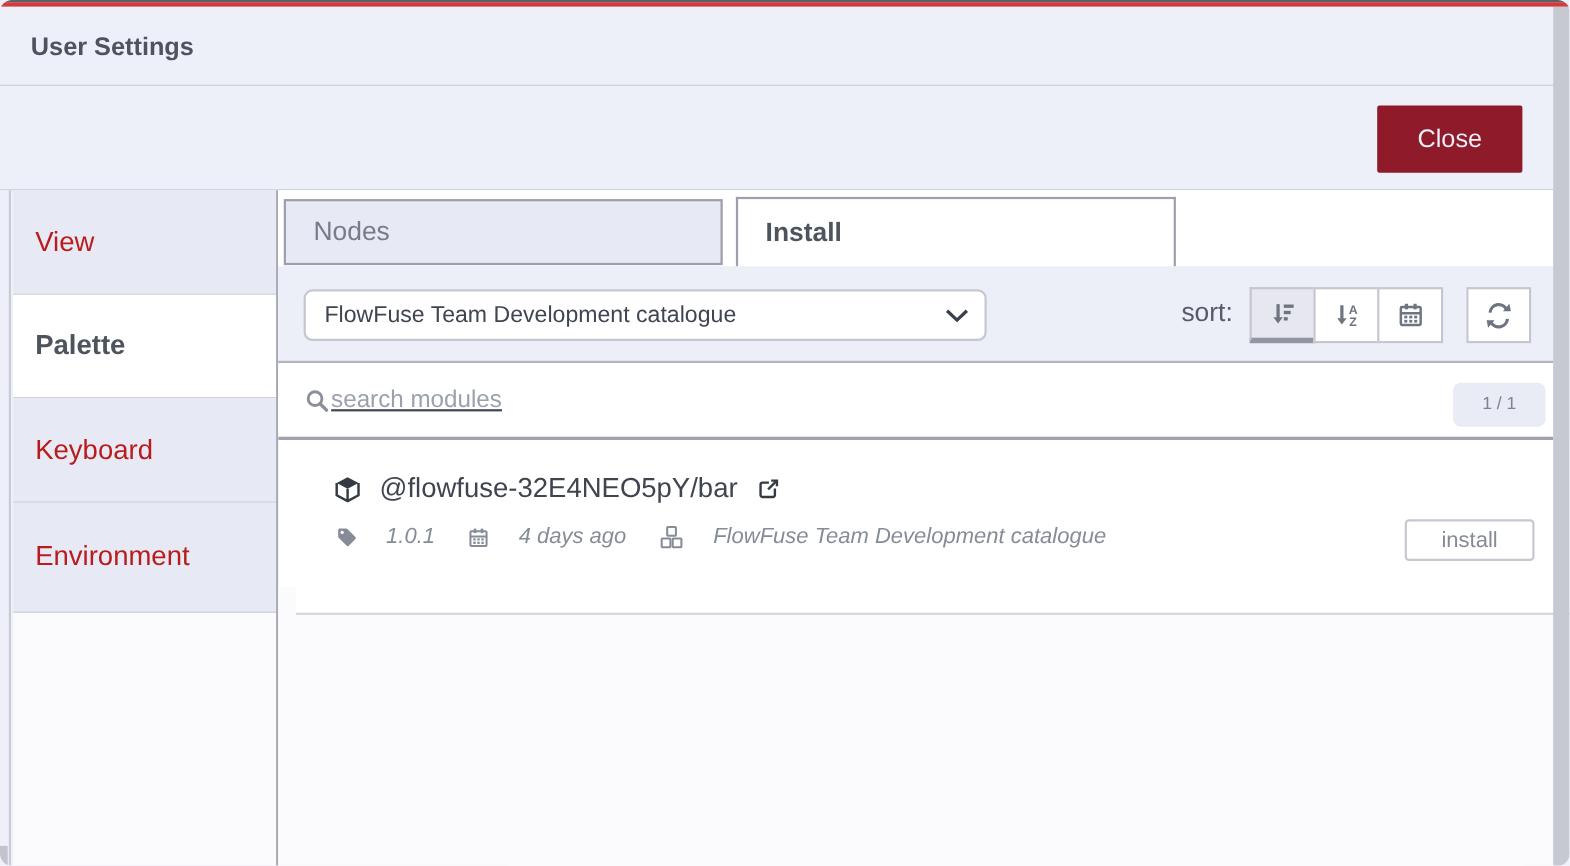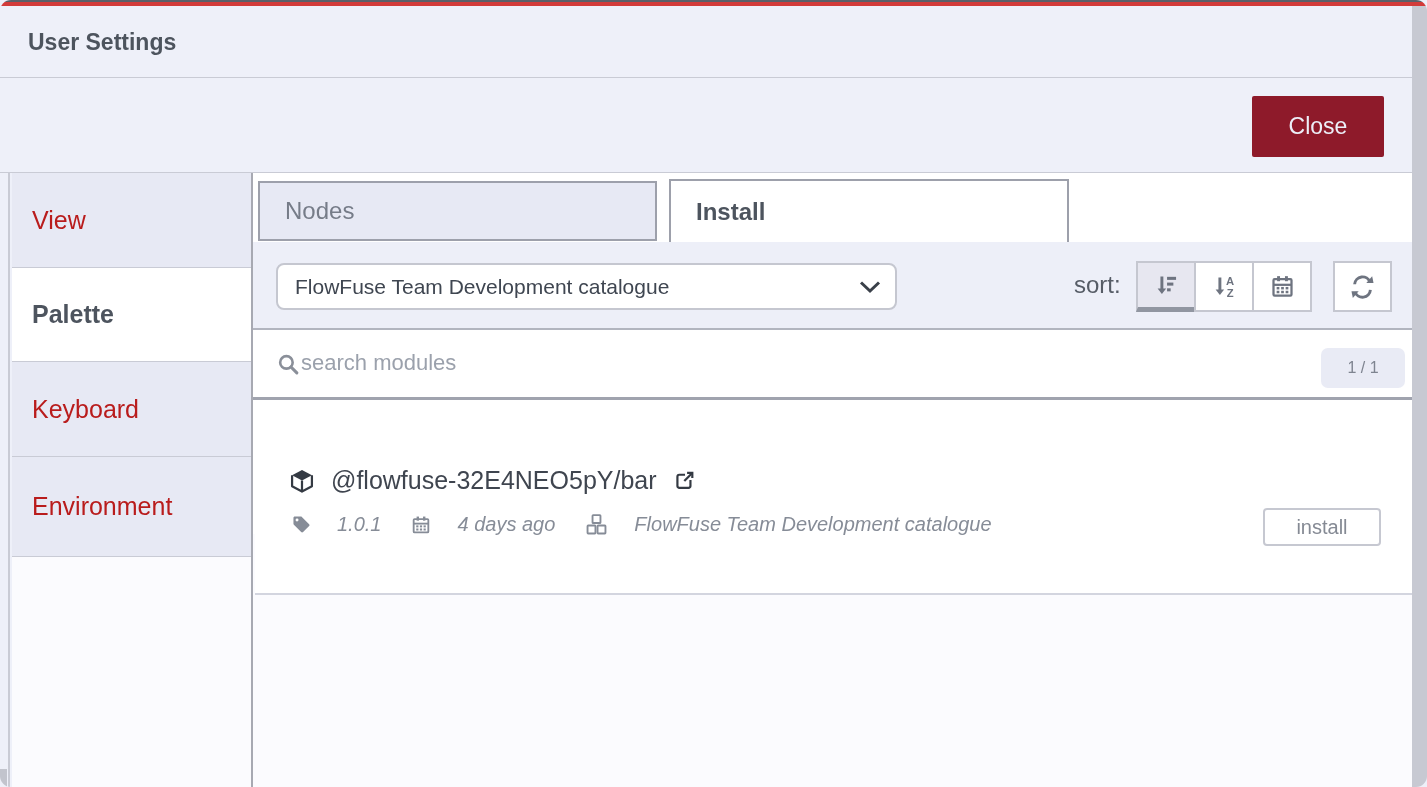--- a/index.html
+++ b/index.html
@@ -63,27 +63,27 @@
               display:flex; align-items:center; justify-content:center; cursor:pointer; }
   .btn-group .tool-btn + .tool-btn { margin-left:-2px; }
   .tool-btn.sel { background:#e7e7f0; border-bottom:5px solid #9196a1; }
   .refresh-btn { position:absolute; left:1080px; top:19px; width:59px; height:51px; background:#ffffff;
                  border:2px solid #c5c7d0; display:flex; align-items:center; justify-content:center; cursor:pointer; }
 
   .searchrow { position:absolute; left:0; top:157px; width:1159px; height:70px; background:#ffffff;
                border-bottom:3px solid #a0a3ae; }
   .search-icon { position:absolute; left:23px; top:22px; }
   .search-input { position:absolute; left:48px; top:8px; width:960px; height:50px; border:none; outline:none;
-                  font-size:22px; color:#3f4651; background:transparent; font-family:"Liberation Sans",sans-serif; }
+                  font-size:22px; color:#3f4651; background:transparent; font-family:"Liberation Sans",sans-serif;text-decoration:underline; }
   .search-input::placeholder { color:#9ba1ac; opacity:1; }
   .count-badge { position:absolute; left:1068px; top:18px; width:84px; height:40px; background:#e9ebf5;
                  border-radius:7px; font-size:16px; color:#7e8490; text-align:center; line-height:40px; }
 
-  .module-row { position:absolute; left:2px; top:227px; width:1159px; height:159px; background:#ffffff;
-                border-bottom:2px solid #d3d5df;margin-top:36px; }
+  .module-row { position:absolute; left:16px; top:227px; width:1159px; height:159px; background:#ffffff;
+                border-bottom:2px solid #d3d5df; }
   .mod-title { position:absolute; left:33px; top:30px; display:flex; align-items:center; gap:15px; }
   .mod-name { font-size:25px; color:#3f454f; }
   .mod-meta { position:absolute; left:36px; top:76px; display:flex; align-items:center; gap:25px;
               font-size:20px; font-style:italic; color:#868c97; }
   .mod-meta .gap-s { margin-left:4px; }
   .install-btn { position:absolute; left:1008px; top:72px; width:118px; height:38px; background:#ffffff;
                  border:2px solid #c6c8d1; border-radius:4px; font-size:20px; color:#858a94;
                  text-align:center; line-height:34px; cursor:pointer; font-family:"Liberation Sans",sans-serif; }
 
   svg { display:block; }

